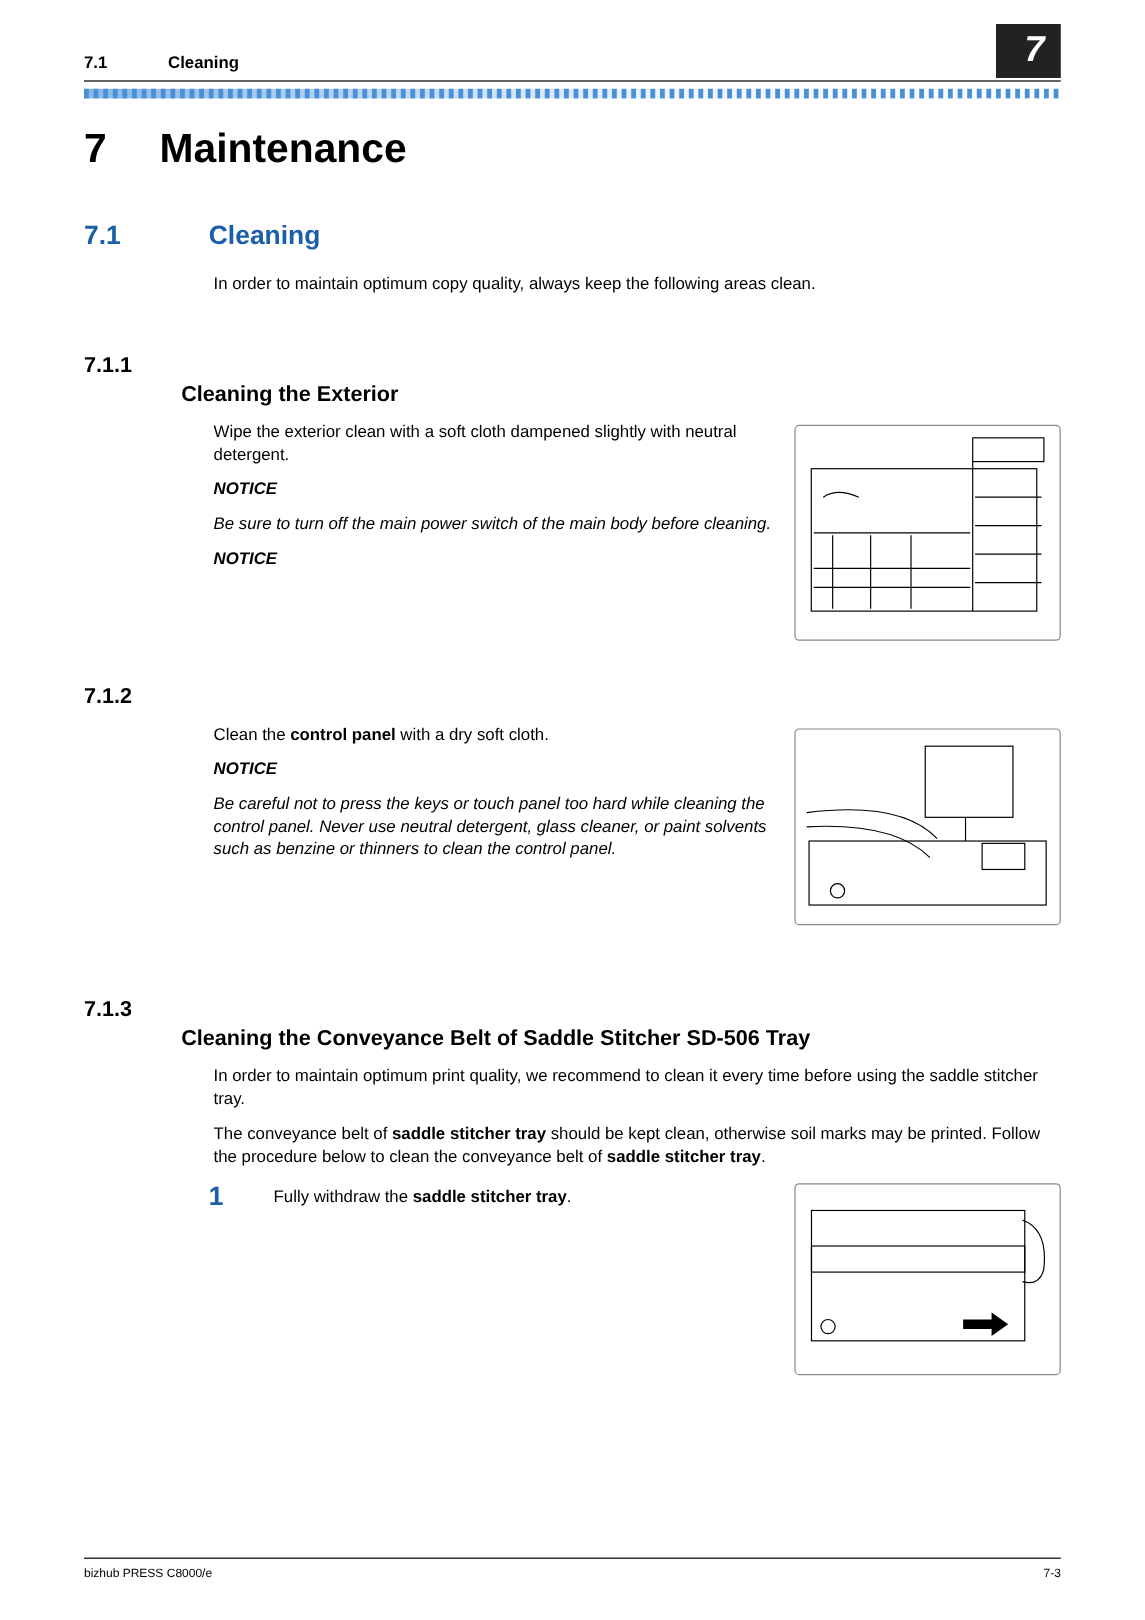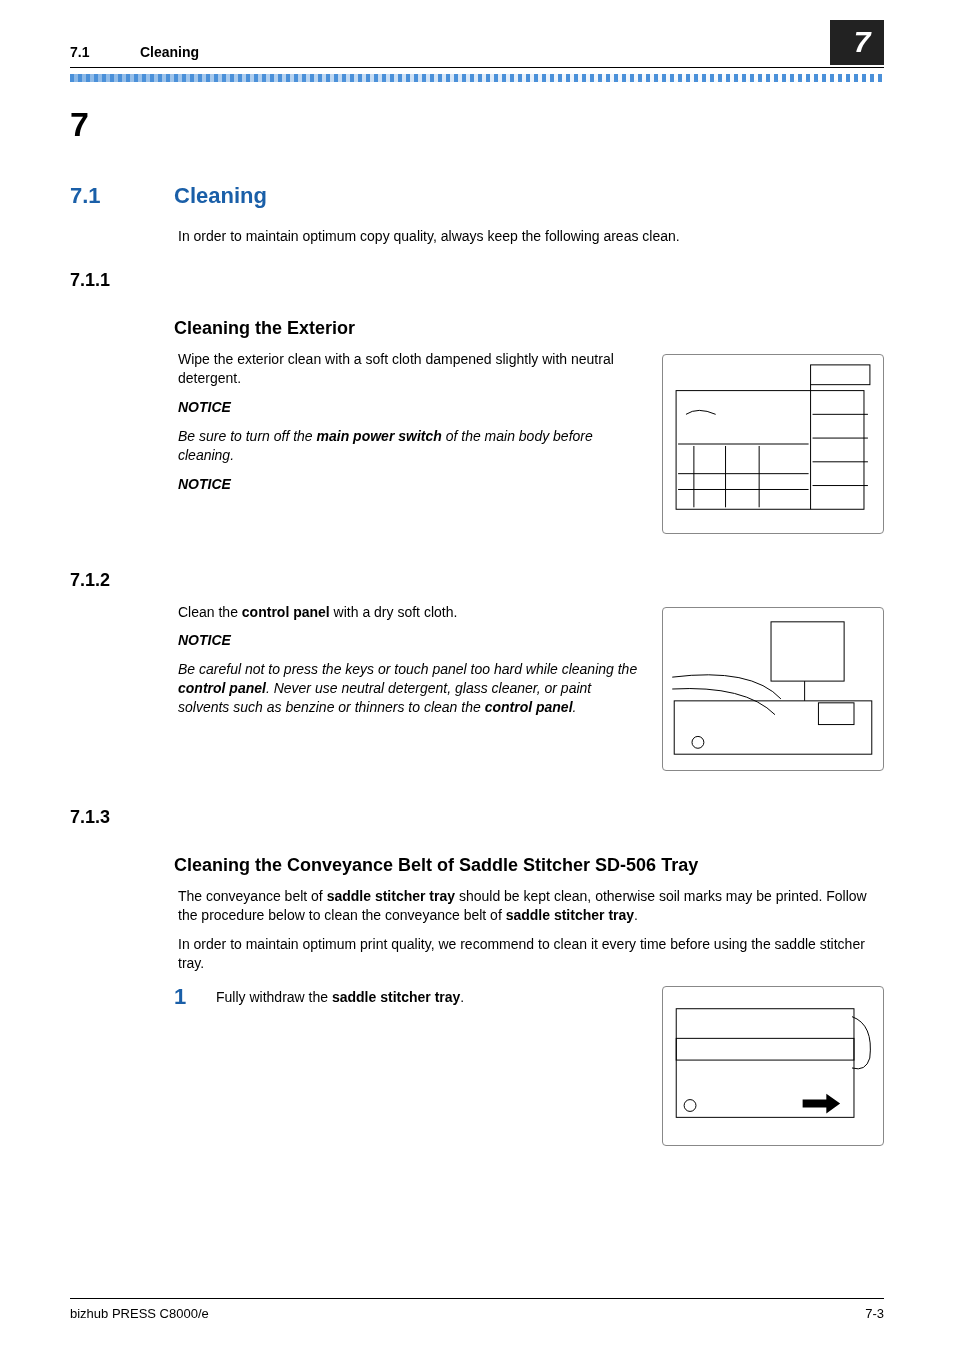--- a/index.html
+++ b/index.html
@@ -45,76 +45,77 @@
   }
 
   .chapter-title { display: flex; gap: 44px; align-items: baseline; margin: 14px 0 34px 0; }
   .chapter-title .num { font-size: 34px; font-weight: bold; }
   .chapter-title .txt { font-size: 34px; font-weight: bold; }
 
   .h1-row { display: flex; gap: 44px; align-items: baseline; margin: 0 0 16px 0; }
   .h1-row .num { font-size: 22px; font-weight: bold; color: #1a5fa8; width: 60px; }
   .h1-row .txt { font-size: 22px; font-weight: bold; color: #1a5fa8; }
 
-  .h2-row { display: flex; gap: 44px; align-items: flex-start; margin: 22px 0 10px 0; }
+  .h2-row { display: flex; gap: 21px; align-items: center; margin: 22px 0 10px 0; }
   .h2-row .num { font-size: 18px; font-weight: bold; width: 60px; }
   .h2-row .txt { font-size: 18px; font-weight: bold; margin-top: 48px; }
 
   .body-text { margin-left: 108px; }
   .body-text p { margin-bottom: 10px; }
   .notice-label { font-weight: bold; font-style: italic; margin-bottom: 2px; }
   .notice-text { font-style: italic; margin-bottom: 10px; }
   .bold { font-weight: bold; }
-  .bold-italic { font-weight: bold; font-style: italic; text-align: right; }
+  .bold-italic { font-weight: normal; font-style: italic; text-align: right; }
 
   .float-fig {
     float: right;
     border: 1px solid #888;
     border-radius: 4px;
     display: flex;
     align-items: center;
     justify-content: center;
     margin: 4px 0 12px 16px;
     background: #fff;
   }
   .fig-711 { width: 222px; height: 180px; }
   .fig-712 { width: 222px; height: 164px; }
   .fig-713 { width: 222px; height: 160px; }
   .clear { clear: both; }
 
   .step-row { display: flex; gap: 18px; margin-left: 104px; margin-bottom: 12px; align-items: flex-start; }
   .step-num { font-size: 22px; font-weight: bold; color: #1a5fa8; width: 24px; }
-  .step-body { flex: 1; padding-top: 6px; }
+  .step-body { flex: 1; padding-top: 6px; margin-left: 12px; }
 
   .page-footer {
     position: relative;
     margin-top: 140px;
     border-top: 1px solid #000;
     padding-top: 6px;
     display: flex;
     justify-content: space-between;
-    font-size: 13px;
+    font-size: 10px;
   }
 
   
   svg.lineart { width: 100%; height: 100%; }
   svg.lineart * { stroke: #000; stroke-width: 1; fill: none; }
 </style>
 </head>
 <body>
 
 <div class="page-header">
   <span class="hdr-num">7.1</span>
   <span class="hdr-title">Cleaning</span>
   <span class="hdr-chap">7</span>
 </div>
 <div class="patterned-bar"></div>
 
 <div class="chapter-title">
   <span class="num">7</span>
+  <span class="txt">Maintenance</span>
 </div>
 
 <div class="h1-row">
   <span class="num">7.1</span>
   <span class="txt">Cleaning</span>
 </div>
 <div class="body-text">
   <p>In order to maintain optimum copy quality, always keep the following areas clean.</p>
 </div>
 
@@ -177,24 +178,24 @@
     <span>Be careful not to press the keys or touch panel too hard while cleaning the </span><span class="bold-italic">control panel</span><span>. Never use neutral detergent, glass cleaner, or paint solvents such as benzine or thinners to clean the </span><span class="bold-italic">control panel</span><span>.</span>
   </p>
 </div>
 <div class="clear"></div>
 
 <div class="h2-row">
   <span class="num">7.1.3</span>
   <span class="txt">Cleaning the Conveyance Belt of Saddle Stitcher SD-506 Tray</span>
 </div>
 <div class="body-text">
+  <p>In order to maintain optimum print quality, we recommend to clean it every time before using the saddle stitcher tray.</p>
   <p>
     <span>The conveyance belt of </span><span class="bold">saddle stitcher tray</span><span> should be kept clean, otherwise soil marks may be printed. Follow the procedure below to clean the conveyance belt of </span><span class="bold">saddle stitcher tray</span><span>.</span>
   </p>
-  <p>In order to maintain optimum print quality, we recommend to clean it every time before using the saddle stitcher tray.</p>
 </div>
 
 <div class="float-fig fig-713">
   <svg class="lineart" viewBox="0 0 220 160">
     <rect x="12" y="22" width="180" height="110"></rect>
     <rect x="12" y="52" width="180" height="22"></rect>
     <circle cx="26" cy="120" r="6"></circle>
     <path d="M190 30 q22 8 18 42 q-4 14 -18 10"></path>
     <polygon points="140,114 164,114 164,108 178,118 164,128 164,122 140,122" style="fill:#000;stroke:none"></polygon>
   </svg>

